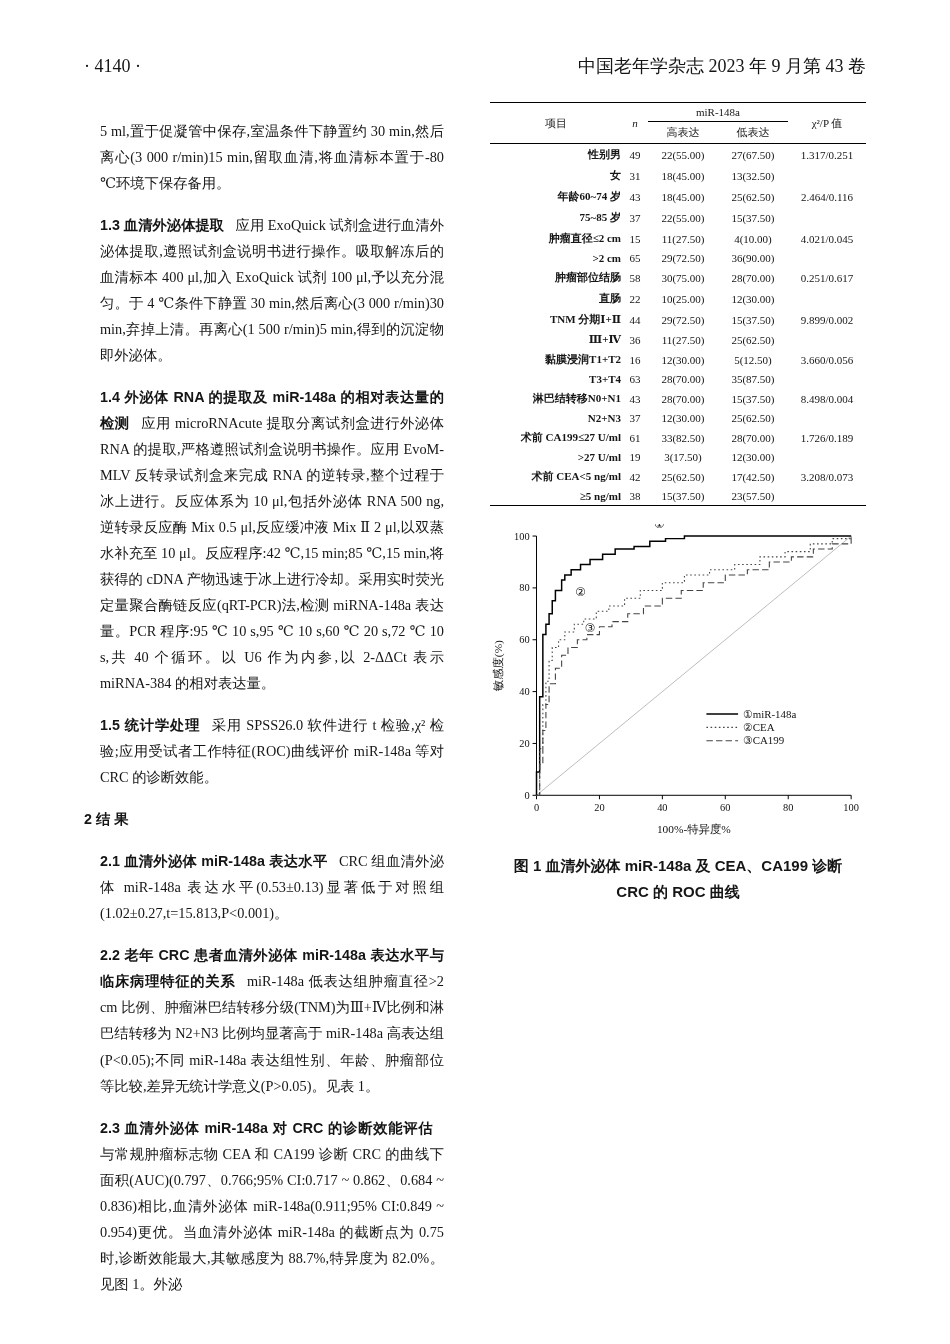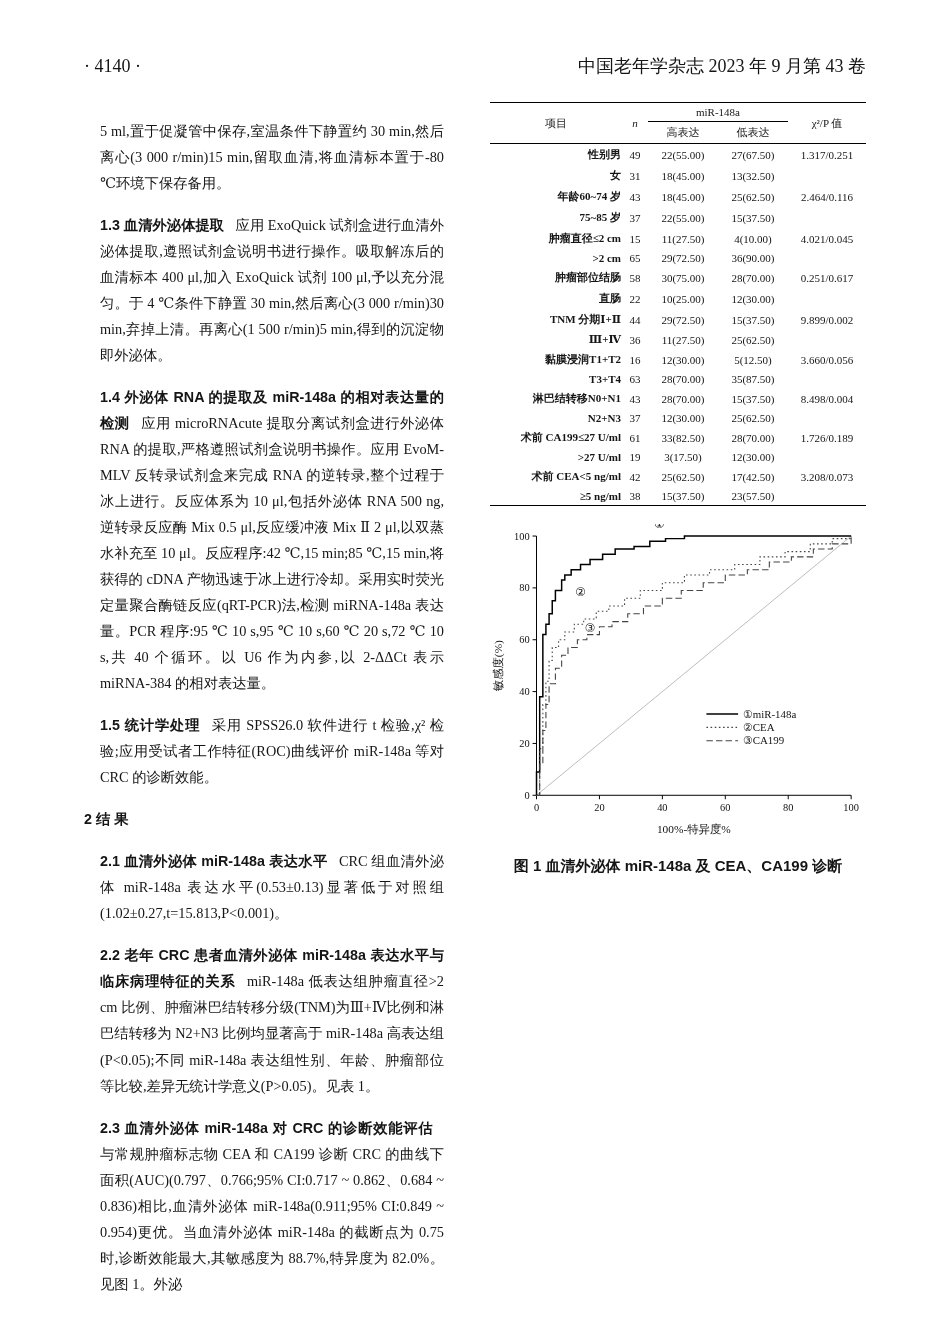--- a/index.html
+++ b/index.html
@@ -251,18 +251,19 @@
             <text x="100.06" y="108.94" text-anchor="middle" font-size="12">③</text>
             <line x1="217.72" y1="191.89999999999998" x2="249.72" y2="191.89999999999998" stroke="#000000" stroke-width="1.5" stroke-dasharray="none"></line>
             <text x="254.72" y="195.39999999999998" font-size="11">①miR-148a</text>
             <line x1="217.72" y1="205.39999999999998" x2="249.72" y2="205.39999999999998" stroke="#444444" stroke-width="1.1" stroke-dasharray="1.6,2.6"></line>
             <text x="254.72" y="208.89999999999998" font-size="11">②CEA</text>
             <line x1="217.72" y1="218.89999999999998" x2="249.72" y2="218.89999999999998" stroke="#444444" stroke-width="1.1" stroke-dasharray="6.5,3.2"></line>
             <text x="254.72" y="222.39999999999998" font-size="11">③CA199</text>
           </svg>
         <div class="fig-caption">
           <div>图 1  血清外泌体 miR-148a 及 CEA、CA199 诊断</div>
+          <div>CRC 的 ROC 曲线</div>
         </div>
       </div>
     </div>
 
   </div>
 </div>
 
 </body></html>

